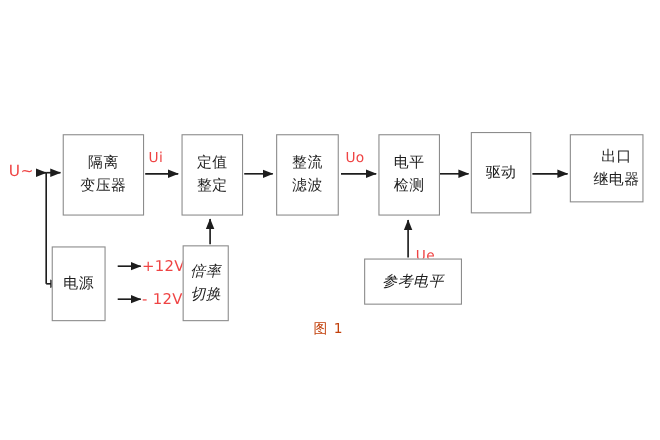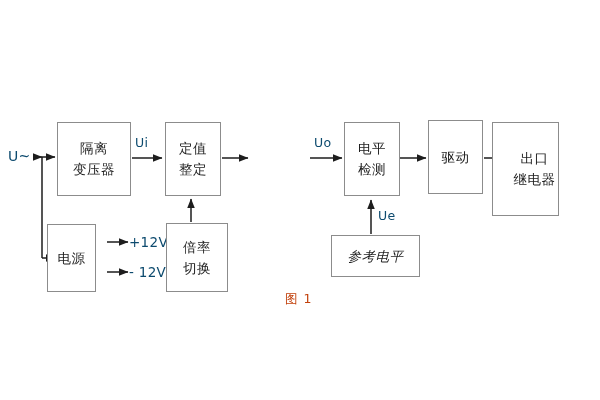--- a/index.html
+++ b/index.html
@@ -28,21 +28,21 @@
     font-size: 13.5px;
     line-height: 1.55;
     letter-spacing: 0.5px;
   }
   .block .ln {
     display: block;
     white-space: nowrap;
   }
   .label {
     position: absolute;
-    color: #0c4a6e;
+    color: #ef4444;
     font-size: 12.5px;
     white-space: nowrap;
     letter-spacing: 0.3px;
   }
   .caption {
     position: absolute;
     color: #c2410c;
     font-size: 12.5px;
     white-space: nowrap;
     letter-spacing: 1px;
@@ -100,50 +100,54 @@
     <span class="ln">变压器</span>
   </div>
 
   <div class="label" style="left:135px; top:135px;">Ui</div>
 
   <div class="block" style="left:165px; top:122px; width:56px; height:74px;">
     <span class="ln">定值</span>
     <span class="ln">整定</span>
   </div>
 
+  <div class="block" style="left:251px; top:122px; width:57px; height:74px;">
+    <span class="ln">整流</span>
+    <span class="ln">滤波</span>
+  </div>
 
   <div class="label" style="left:314px; top:135px;">Uo</div>
 
   <div class="block" style="left:344px; top:122px; width:56px; height:74px;align-items:center;">
     <span class="ln">电平</span>
     <span class="ln">检测</span>
   </div>
 
   <div class="block" style="left:428px; top:120px; width:55px; height:74px;">
     <span class="ln">驱动</span>
   </div>
 
-  <div class="block" style="left:492px; top:122px; width:67px; height:94px;padding-left:18px;">
+  <div class="block" style="left:518px; top:122px; width:67px; height:62px;padding-left:18px;">
     <span class="ln">出口</span>
     <span class="ln">继电器</span>
   </div>
 
   <div class="block" style="left:47px; top:224px; width:49px; height:68px;">
     <span class="ln">电源</span>
   </div>
 
   <div class="label" style="left:129px; top:234px; font-size:13.5px;">+12V</div>
   <div class="label" style="left:129px; top:264px; font-size:13.5px;">- 12V</div>
 
-  <div class="block" style="left:166px; top:223px; width:62px; height:69px;">
+  <div class="block" style="left:166px; top:223px; width:42px; height:69px;font-style:italic;">
     <span class="ln">倍率</span>
     <span class="ln">切换</span>
   </div>
 
-  <div class="label" style="left:378px; top:208px;">Ue</div>
+  <div class="label" style="left:378px; top:224px;">Ue</div>
 
   <div class="block" style="left:331px; top:235px; width:89px; height:42px;font-style:italic;">
     <span class="ln">参考电平</span>
   </div>
 
   <div class="caption" style="left:285px; top:291px;">图 1</div>
 
 </div>
 
 </body></html>

